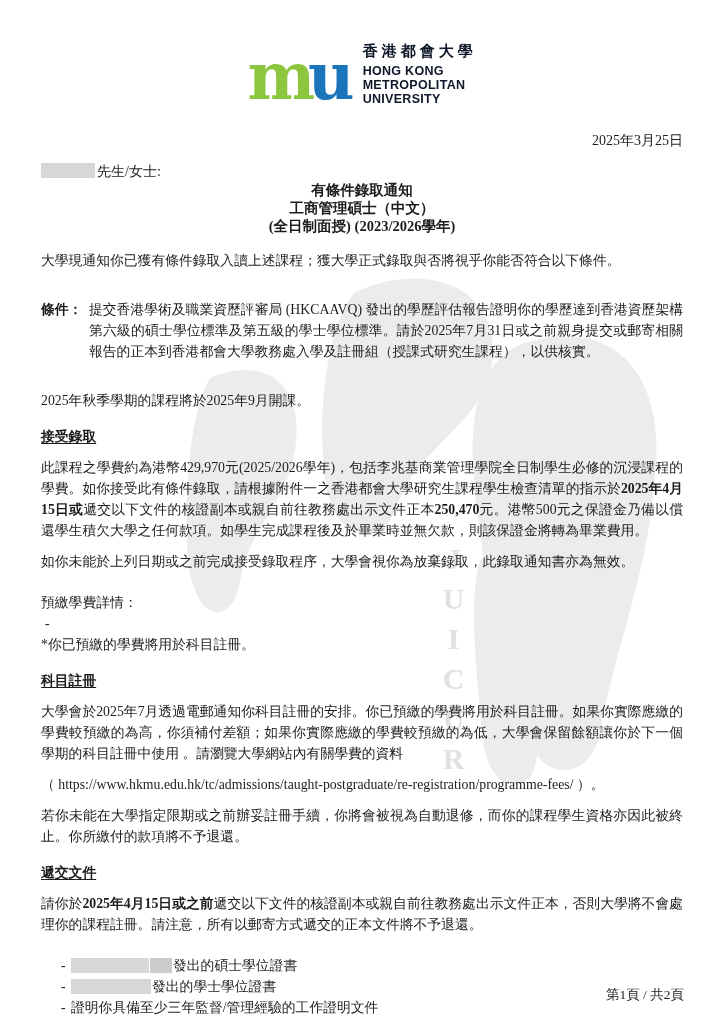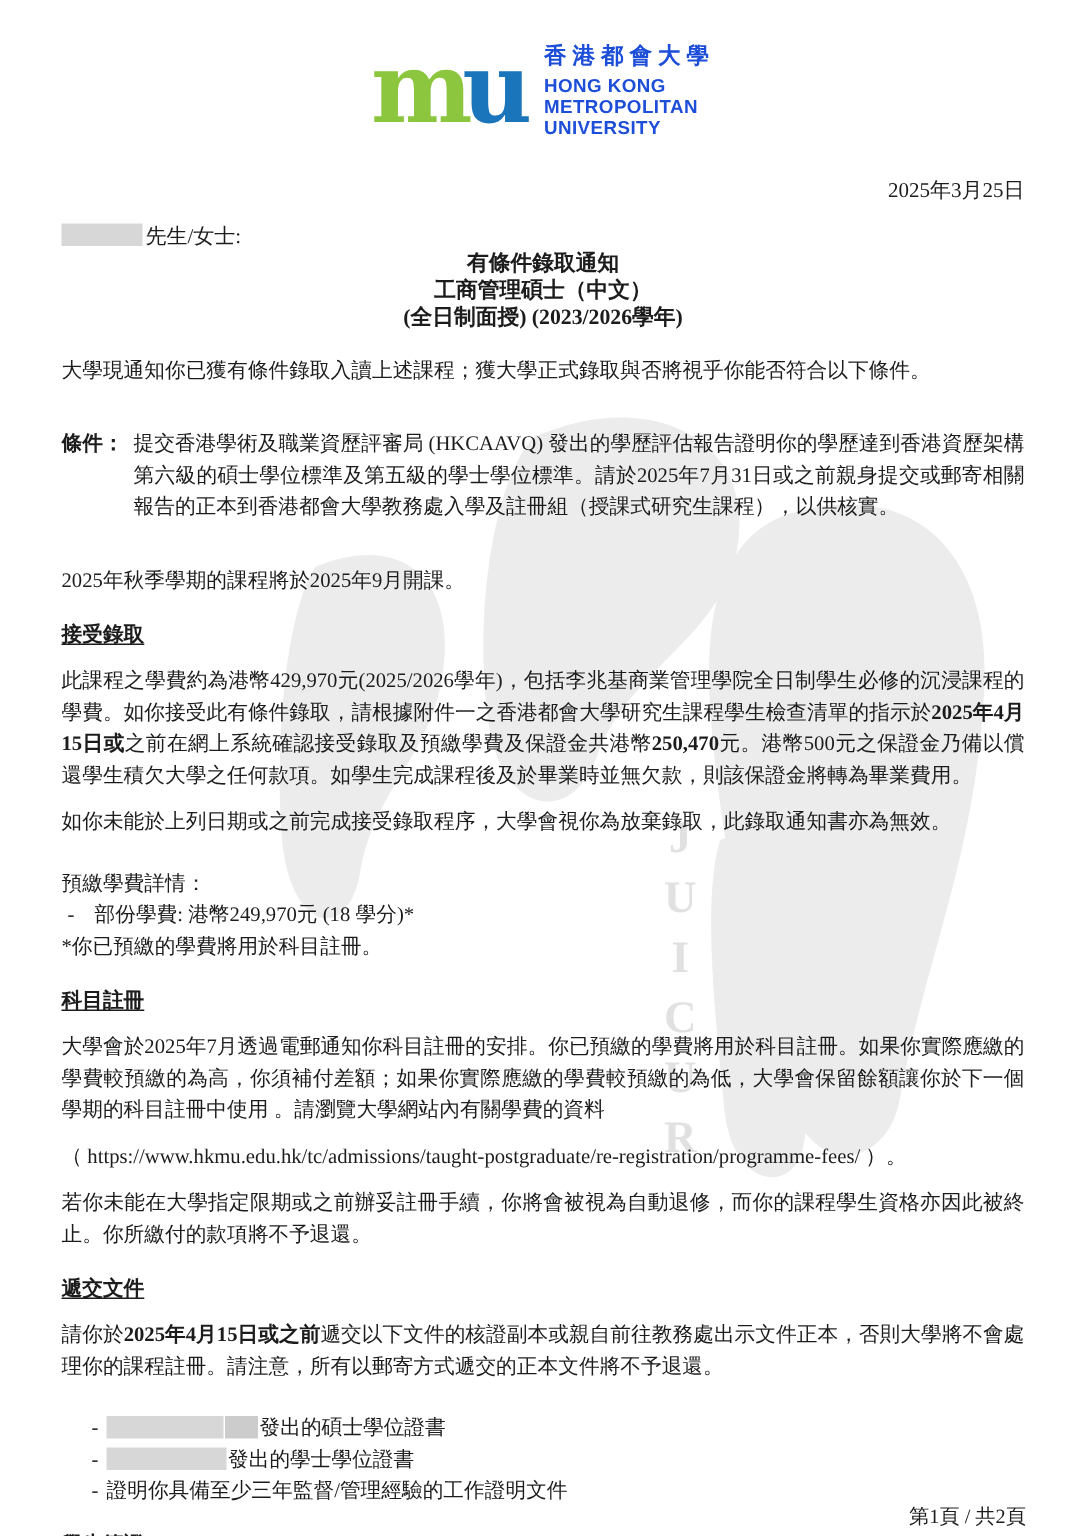--- a/index.html
+++ b/index.html
@@ -14,21 +14,21 @@
   .content{position:relative;z-index:1;padding:0 41px;}
   
   .watermark{position:absolute;inset:0;z-index:0;pointer-events:none;}
   .wm-letters{
     position:absolute;left:436px;top:542px;height:270px;
     writing-mode:vertical-rl;text-orientation:upright;
     font-family:"Liberation Serif",serif;font-weight:bold;
     font-size:30px;letter-spacing:7px;color:#dadada;opacity:.8;
   }
   
-  .logo-row{display:flex;justify-content:center;align-items:center;padding-top:28px;}
+  .logo-row{display:flex;justify-content:center;align-items:flex-end;padding-top:42px;}
   .logo-mu{
     font-family:"DejaVu Serif",serif;font-weight:bold;
     font-size:64px;line-height:58px;letter-spacing:-7px;
     transform:scaleY(1.02);
   }
   .logo-text{margin-left:15px;font-family:"Liberation Sans","DejaVu Sans",sans-serif;}
   .logo-cn{font-weight:bold;font-size:15px;letter-spacing:4px;margin-bottom:3px;}
   .logo-en{font-weight:bold;font-size:12.5px;line-height:14px;letter-spacing:.3px;}
   
   .date-line{text-align:right;font-size:14px;margin-top:26px;}
@@ -47,21 +47,21 @@
   .plain{margin:0;}
   .spacer{height:10px;}
   .dash-line{margin:0 0 0 4px;display:flex;}
   .dash-line .marker{flex:0 0 18px;}
   .doc-item{margin-left:20px;display:flex;align-items:center;}
   .doc-item .marker{flex:0 0 10px;}
   .doc-item .redact{margin-right:1px;}
   .doc-item .redact.r2{background:#cccccc;}
   b{font-weight:bold;}
   
-  .footer{position:absolute;right:40px;bottom:4px;font-size:13.5px;z-index:1;}
+  .footer{position:absolute;right:40px;bottom:20px;font-size:13.5px;z-index:1;}
 </style>
 </head>
 <body>
 
 <div class="page">
 
   <div class="watermark">
     <svg width="724" height="1024" viewBox="0 0 724 1024">
       <path fill="#ececec" d="M355,292 C430,258 502,290 492,362 C484,424 420,444 398,504 C382,550 336,544 326,484 C316,420 326,326 355,292 Z"></path>
       <path fill="#ececec" d="M210,378 C262,356 302,380 296,442 C290,504 250,522 240,582 C232,628 194,622 188,560 C183,498 190,410 210,378 Z"></path>
@@ -71,21 +71,21 @@
     </svg>
     <div class="wm-letters">JUICUR</div>
   </div>
 
   <div class="content">
 
     <header class="logo-row">
       <div class="logo-mu">
         <span id="logoM" style="color: rgb(140, 198, 62);">m</span><span id="logoU" style="color: rgb(27, 117, 187);">u</span>
       </div>
-      <div class="logo-text" id="logoText" style="color: #1d4ed8;">
+      <div class="logo-text" id="logoText" style="color: #0f172a;">
         <div class="logo-cn">香港都會大學</div>
         <div class="logo-en">HONG KONG</div>
         <div class="logo-en">METROPOLITAN</div>
         <div class="logo-en">UNIVERSITY</div>
       </div>
     </header>
 
     <div class="date-line">2025年3月25日</div>
 
     <div class="salutation">
@@ -100,27 +100,26 @@
     </div>
 
     <div class="body-blocks" id="letter-body">
         <p class="para"><span>大學現通知你已獲有條件錄取入讀上述課程；獲大學正式錄取與否將視乎你能否符合以下條件。</span></p>
         <div class="hang">
           <span class="hang-label">條件：</span>
           <span class="hang-text"><span>提交香港學術及職業資歷評審局 (HKCAAVQ) 發出的學歷評估報告證明你的學歷達到香港資歷架構第六級的碩士學位標準及第五級的學士學位標準。請於2025年7月31日或之前親身提交或郵寄相關報告的正本到香港都會大學教務處入學及註冊組（授課式研究生課程），以供核實。</span></span>
         </div>
         <p class="para"><span>2025年秋季學期的課程將於2025年9月開課。</span></p>
         <div class="sec-heading"><span>接受錄取</span></div>
-        <p class="para"><span>此課程之學費約為港幣429,970元(2025/2026學年)，包括李兆基商業管理學院全日制學生必修的沉浸課程的學費。如你接受此有條件錄取，請根據附件一之香港都會大學研究生課程學生檢查清單的指示於</span><b>2025年4月15日或</b><span>之前在網上系統確認接受錄取及預繳學費及保證金共港幣</span><b>250,470</b><span>元。港幣500元之保證金乃備以償還學生積欠大學之任何款項。如學生完成課程後及於畢業時並無欠款，則該保證金將轉為畢業費用。</span></p>
+        <p class="para"><span>此課程之學費約為港幣429,970元(2025/2026學年)，包括李兆基商業管理學院全日制學生必修的沉浸課程的學費。如你接受此有條件錄取，請根據附件一之香港都會大學研究生課程學生檢查清單的指示於</span><b>2025年4月15日或</b><span>遞交以下文件的核證副本或親自前往教務處出示文件正本</span><b>250,470</b><span>元。港幣500元之保證金乃備以償還學生積欠大學之任何款項。如學生完成課程後及於畢業時並無欠款，則該保證金將轉為畢業費用。</span></p>
         <p class="para"><span>如你未能於上列日期或之前完成接受錄取程序，大學會視你為放棄錄取，此錄取通知書亦為無效。</span></p>
         <div class="spacer"></div>
         <div class="plain">預繳學費詳情：</div>
         <div class="dash-line">
           <span class="marker">-</span>
-          <span>部份學費: 港幣249,970元 (18 學分)*</span>
         </div>
         <div class="plain">*你已預繳的學費將用於科目註冊。</div>
         <div class="sec-heading"><span>科目註冊</span></div>
         <p class="para"><span>大學會於2025年7月透過電郵通知你科目註冊的安排。你已預繳的學費將用於科目註冊。如果你實際應繳的學費較預繳的為高，你須補付差額；如果你實際應繳的學費較預繳的為低，大學會保留餘額讓你於下一個學期的科目註冊中使用 。請瀏覽大學網站內有關學費的資料</span></p>
         <div class="plain">（ https://www.hkmu.edu.hk/tc/admissions/taught-postgraduate/re-registration/programme-fees/ ）。</div>
         <p class="para"><span>若你未能在大學指定限期或之前辦妥註冊手續，你將會被視為自動退修，而你的課程學生資格亦因此被終止。你所繳付的款項將不予退還。</span></p>
         <div class="sec-heading"><span>遞交文件</span></div>
         <p class="para"><span>請你於</span><b>2025年4月15日或之前</b><span>遞交以下文件的核證副本或親自前往教務處出示文件正本，否則大學將不會處理你的課程註冊。請注意，所有以郵寄方式遞交的正本文件將不予退還。</span></p>
         <div class="spacer"></div>
         <div class="doc-item">

